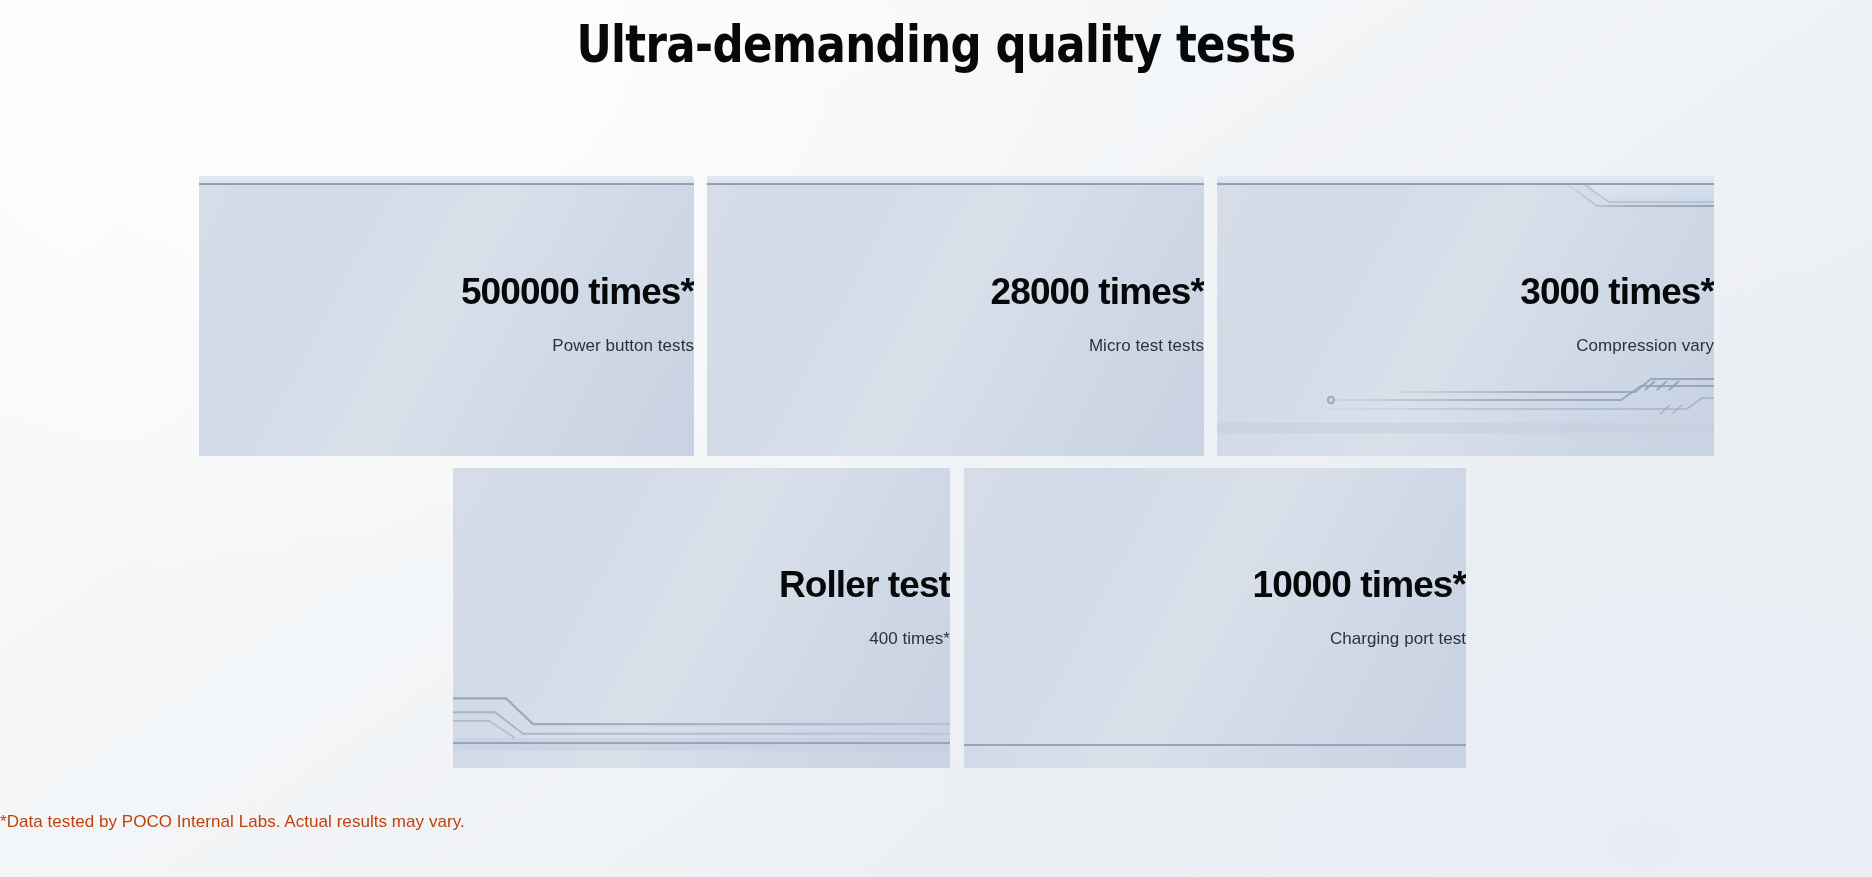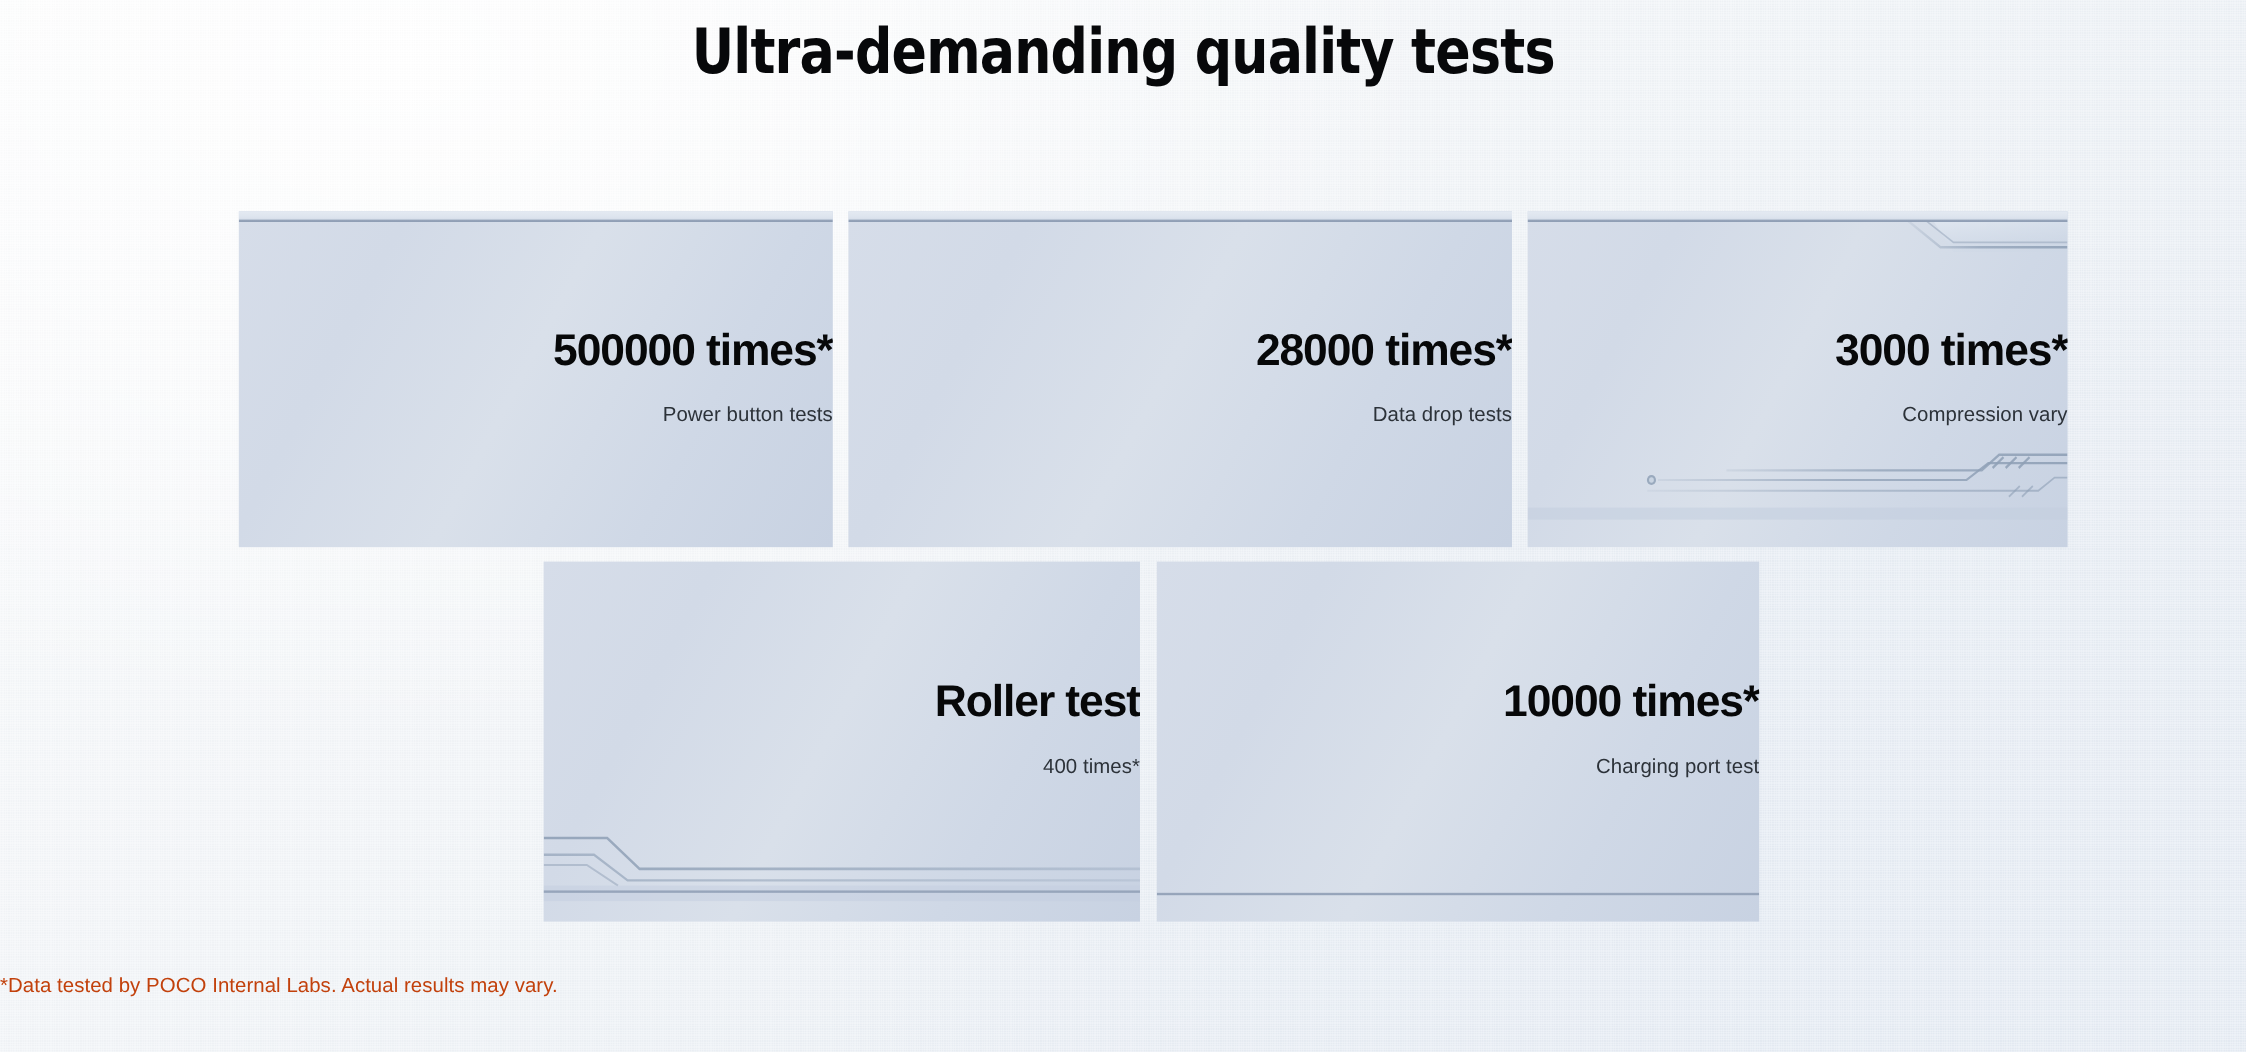--- a/index.html
+++ b/index.html
@@ -107,22 +107,22 @@
   
   .edge-bottom {
     position:absolute; left:0; right:0; height:2px;
     background:linear-gradient(180deg,#9aa8bd 0%, #93a2b8 100%);
     z-index:5;
   }
   .c4 .edge-bottom { bottom:24px; }
   .c5 .edge-bottom { bottom:22px; }
 
   .card-widths-1 { width:495px; }
-  .card-widths-2 { width:553px; }
-  .card-widths-3 { width:450px; }
+  .card-widths-2 { width:497px; }
+  .card-widths-3 { width:497px; }
   .card-widths-4 { width:497px; }
   .card-widths-5 { width:502px; }
 
   
   .deco { position:absolute; inset:0; z-index:4; pointer-events:none; }
   .deco svg { width:100%; height:100%; display:block; }
 
   
   .footnote {
     position:absolute;
@@ -149,21 +149,21 @@
       <div class="card-inner">
         <div class="card-value">500000 times*</div>
         <div class="card-label">Power button tests</div>
       </div>
     </div>
 
     <div class="card c2 card-widths-2">
       <div class="edge-top"></div>
       <div class="card-inner">
         <div class="card-value">28000 times*</div>
-        <div class="card-label">Data drop tests</div>
+        <div class="card-label">Micro test tests</div>
       </div>
     </div>
 
     <div class="card c3 card-widths-3">
       <div class="edge-top"></div>
 
       <div class="deco">
         <svg viewBox="0 0 497 280" preserveAspectRatio="none" aria-hidden="true">
           <defs>
             <linearGradient id="dg1" x1="0" y1="0" x2="1" y2="0">

